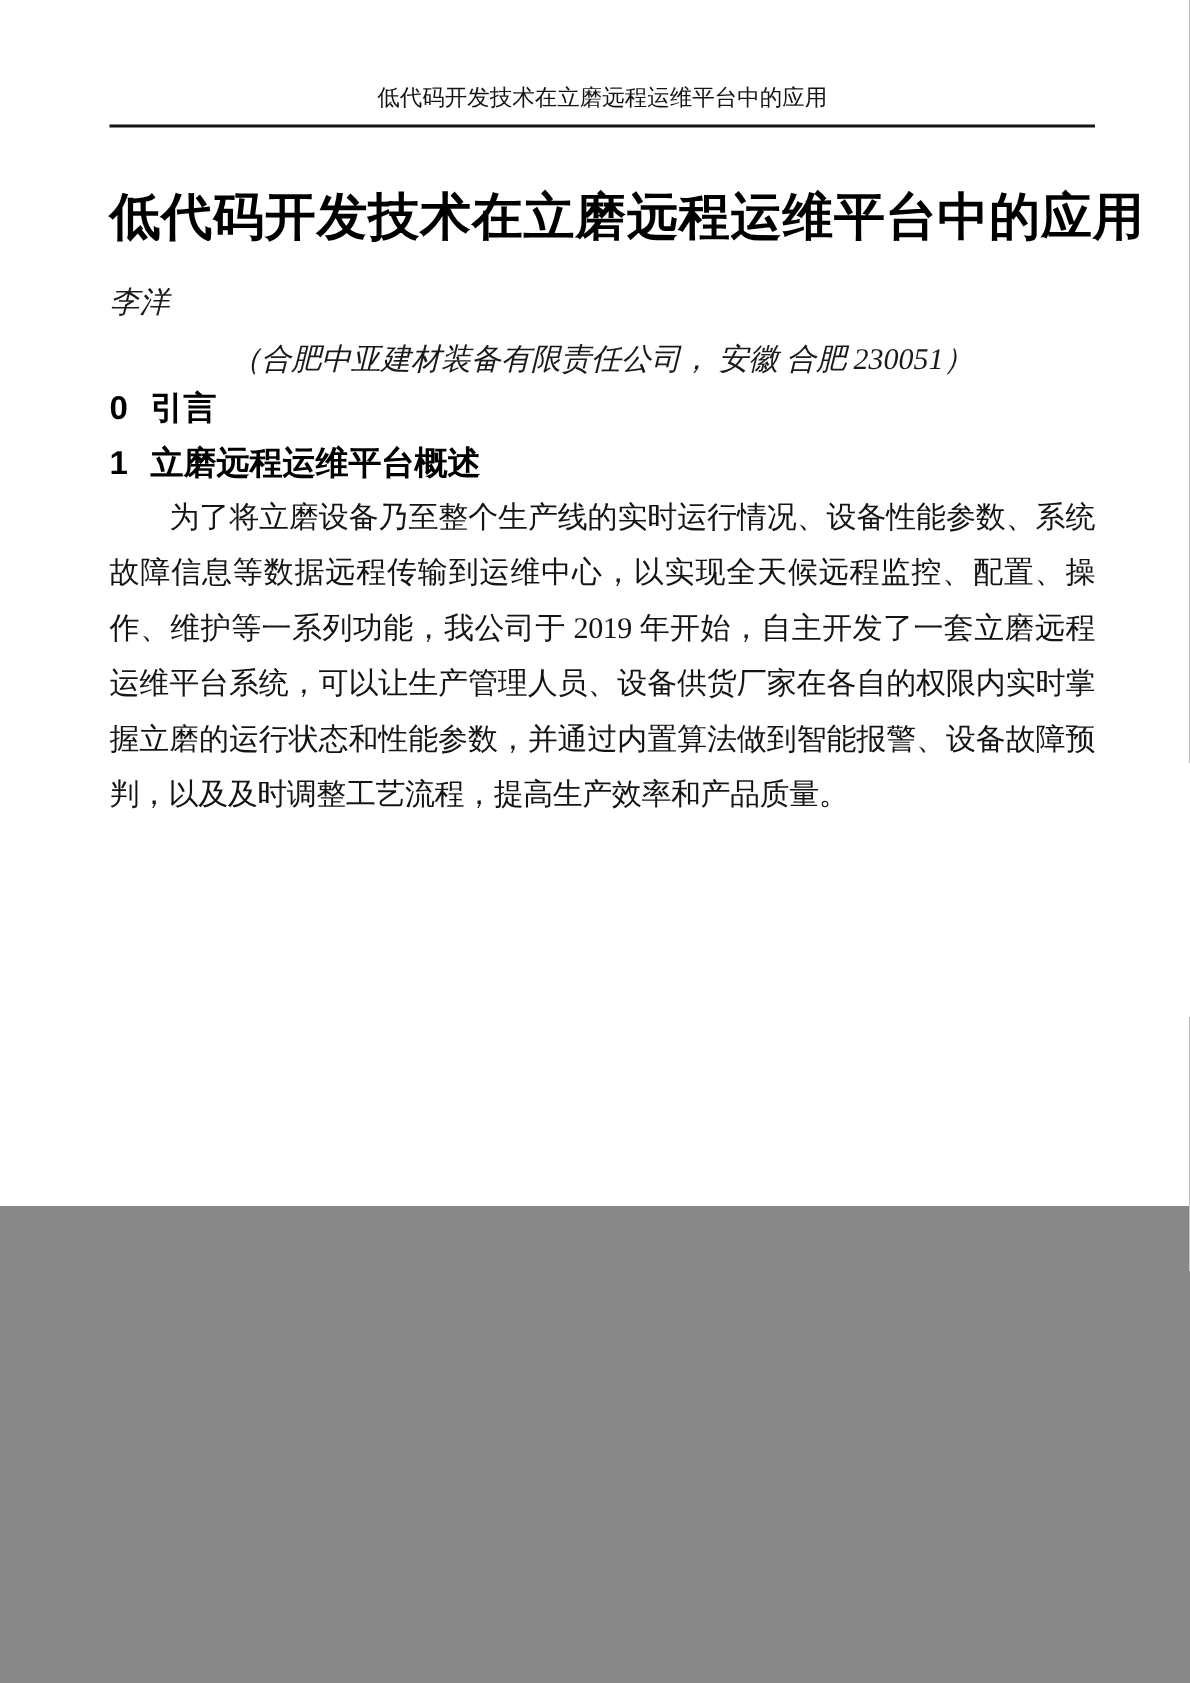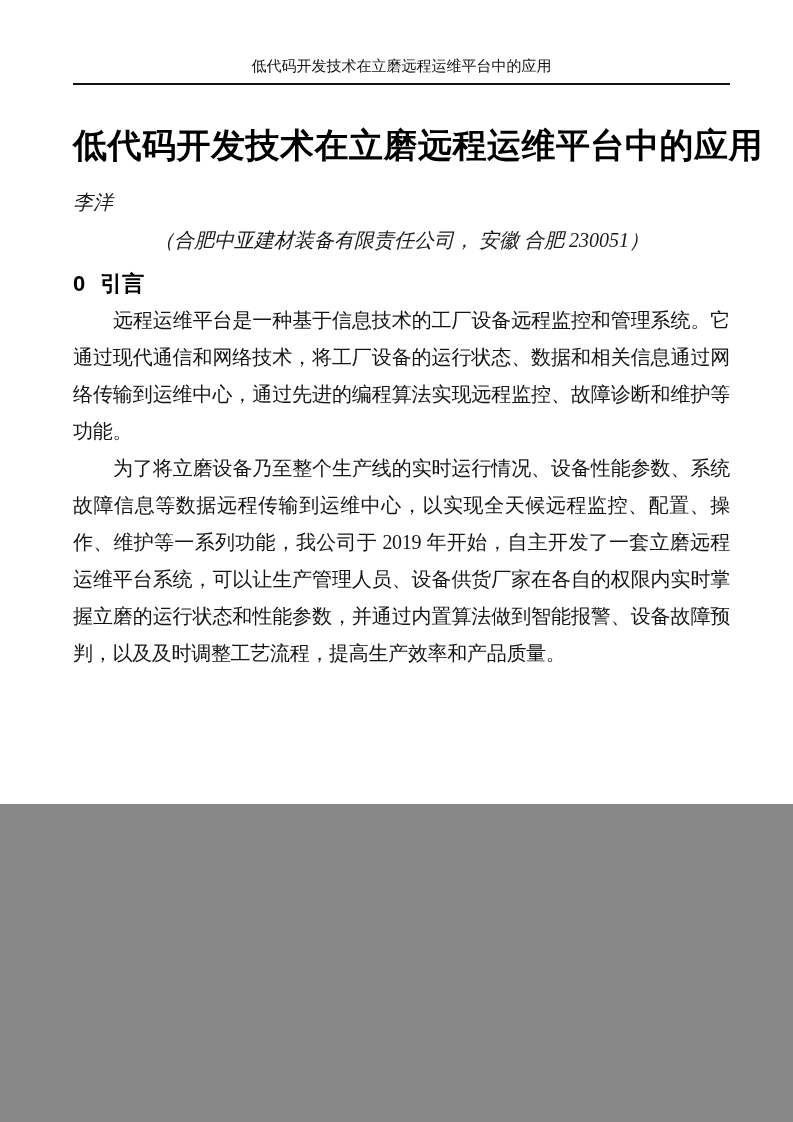--- a/index.html
+++ b/index.html
@@ -55,21 +55,21 @@
   }
   .sec-heading {
     font-family:"Liberation Sans","DejaVu Sans",sans-serif;
     font-weight:700;
     font-size:22px;
     line-height:37px;
     color:#000;
     margin:0;
   }
   .sec-heading .sec-num { display:inline-block; margin-right:15px; }
-  .sec-heading.first { margin-top:12px; }
+  .sec-heading.first { }
   .body-text p {
     margin:0;
     font-family:"Liberation Serif","DejaVu Serif",serif;
     font-size:20px;
     letter-spacing:-0.3px;
     line-height:37px;
     text-align:justify;
     text-indent:2em;
     color:#141414;
   }
@@ -103,22 +103,24 @@
   <div class="author">李洋</div>
 
   <div class="affiliation">（合肥中亚建材装备有限责任公司， 安徽  合肥  230051）</div>
 
   <div class="body-text">
 
     <h2 class="sec-heading first">
       <span class="sec-num">0</span><span>引言</span>
     </h2>
 
-    <p>远程运维平台是一种基于信息技术的工厂设备远程监控和管理系统。它通过现代通信和网络技术，将工厂设备的运行状态、数据和相关信息通过网络传输到运维中心，通过先进的编程算法实现远程监控、故障诊断和维护等功能。</p>
 
+    <h2 class="sec-heading">
+      <span class="sec-num">1</span><span>立磨远程运维平台概述</span>
+    </h2>
 
     <p>为了将立磨设备乃至整个生产线的实时运行情况、设备性能参数、系统故障信息等数据远程传输到运维中心，以实现全天候远程监控、配置、操作、维护等一系列功能，我公司于 2019 年开始，自主开发了一套立磨远程运维平台系统，可以让生产管理人员、设备供货厂家在各自的权限内实时掌握立磨的运行状态和性能参数，并通过内置算法做到智能报警、设备故障预判，以及及时调整工艺流程，提高生产效率和产品质量。</p>
 
   </div>
 
   <div class="footer">
     <svg class="footer-rule" viewBox="0 0 660 10" preserveAspectRatio="none" aria-hidden="true">
       <polygon points="0,5.5 150,2.2 330,0.8 520,2.2 660,5 520,8.2 330,9.4 150,8.4" fill="#0a0a0a"></polygon>
     </svg>
     <div class="footer-row">

